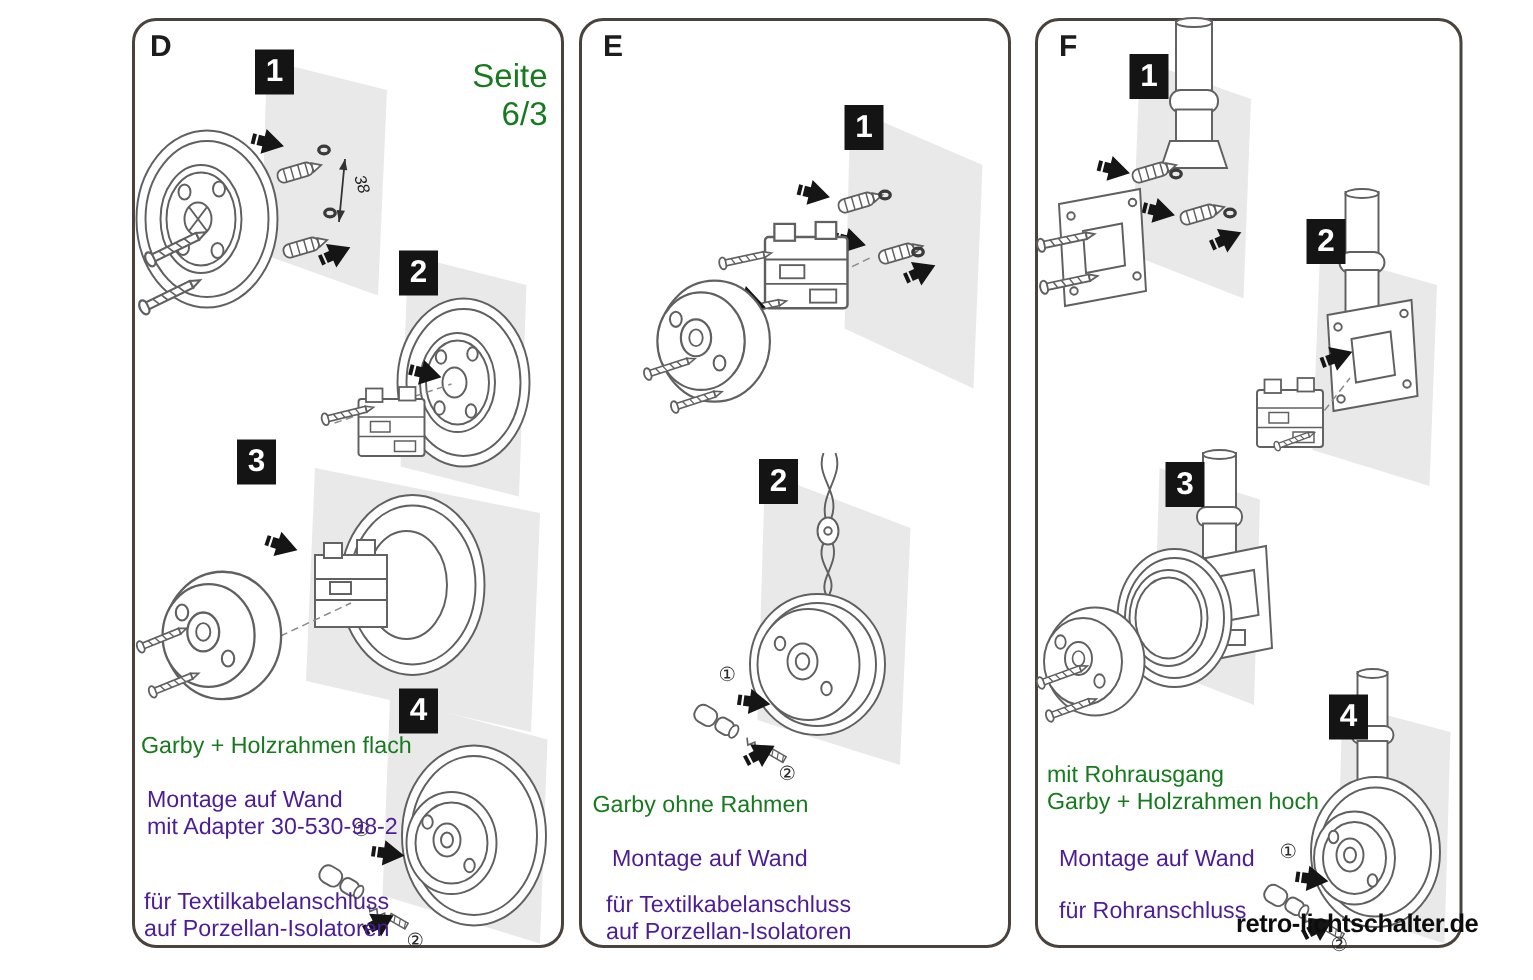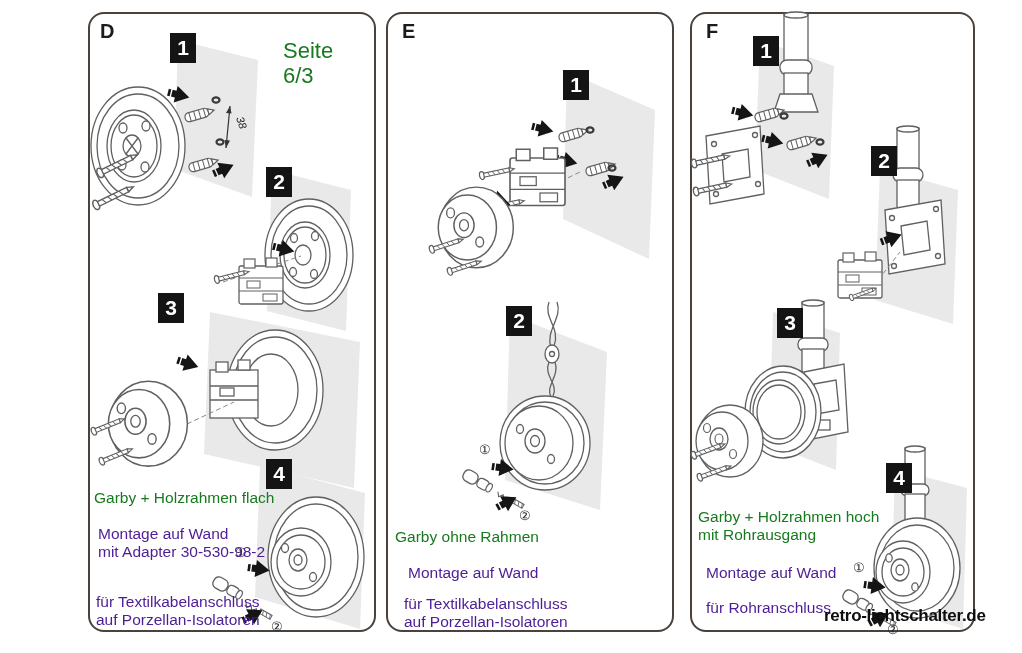--- a/index.html
+++ b/index.html
@@ -12,21 +12,21 @@
     border:2px solid #4a423c;border-radius:16px;background:#fff;
   }
   #panel-d{left:88px;width:288px}
   #panel-e{left:386px;width:288px}
   #panel-f{left:690px;width:285px}
   .panel-label{position:absolute;font-size:20px;font-weight:bold;color:#1c1c1c}
   .stepnum{
     position:absolute;width:26px;height:30px;background:#141414;color:#fff;
     font-weight:bold;font-size:21px;display:flex;align-items:center;justify-content:center;
   }
-  .seite{position:absolute;font-size:22px;line-height:25px;text-align:left;color:#177a1e}
+  .seite{position:absolute;font-size:22px;line-height:25px;text-align:right;color:#177a1e}
   .cap{position:absolute;font-size:15.5px;line-height:18px;color:#4c1d95}
   .cap div{white-space:nowrap}
   .green{color:#177a1e}
   .alR{text-align:left}
   .wm{position:absolute;left:824px;top:606px;font-size:17px;font-weight:bold;
       color:#0d0d0d;letter-spacing:-0.3px;white-space:nowrap}
   svg.illu{position:absolute;overflow:visible}
   .wall{fill:#e9e9e9}
   .ln{fill:none;stroke:#606060;stroke-width:1.3}
   .lnf{fill:#fff;stroke:#606060;stroke-width:1.3}
@@ -367,22 +367,22 @@
     <use href="#arw" transform="translate(20,168) rotate(-28)"></use>
     <text x="42" y="186" class="co">②</text>
   </svg>
 
   <div class="stepnum" style="left:61px;top:22px">1</div>
   <div class="stepnum" style="left:179px;top:132px">2</div>
   <div class="stepnum" style="left:85px;top:294px">3</div>
   <div class="stepnum" style="left:194px;top:449px">4</div>
 
   <div class="cap green alR" style="left:6px;top:494px;width:172px">
+    <div>mit Rohrausgang</div>
     <div>Garby + Holzrahmen hoch</div>
-    <div>mit Rohrausgang</div>
   </div>
   <div class="cap" style="left:14px;top:550px">
     <div>Montage auf Wand</div>
   </div>
   <div class="cap" style="left:14px;top:585px">
     <div>für Rohranschluss</div>
   </div>
 </div>
 
 <div class="wm">retro-lichtschalter.de</div>

